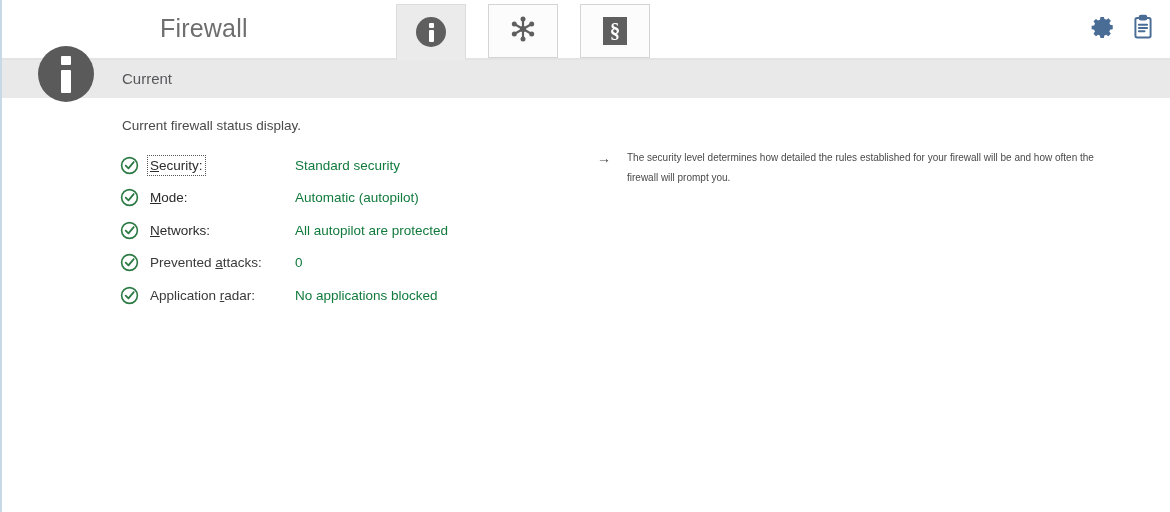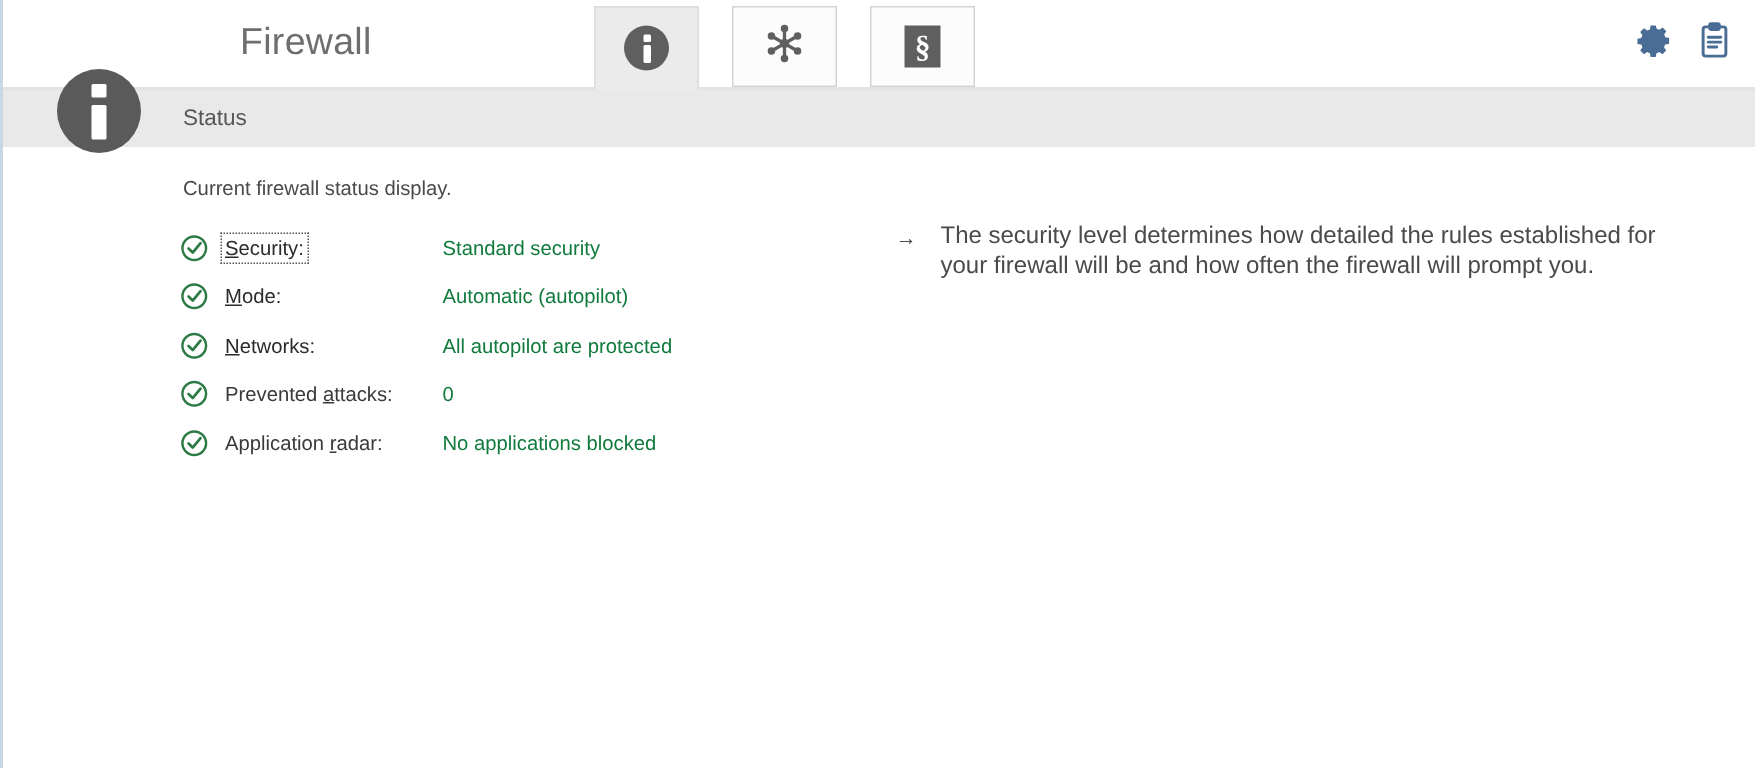--- a/index.html
+++ b/index.html
@@ -248,21 +248,21 @@
     display: flex;
     gap: 16px;
   }
   .hint-arrow {
     color: #4a4a4a;
     font-size: 14px;
     line-height: 20px;
     flex: 0 0 auto;
   }
   .hint-text {
-    font-size: 16px;
+    font-size: 10px;
     color: #4a4a4a;
     line-height: 20px;
   }
 </style>
 </head>
 <body>
 
 <div id="app">
 
   <div class="header">
@@ -319,21 +319,21 @@
           <line x1="8.2" y1="13" x2="15.8" y2="13" stroke-linecap="round"></line>
           <line x1="8.2" y1="16" x2="13.4" y2="16" stroke-linecap="round"></line>
         </svg>
       </span>
     </div>
 
     <div class="header-underline"></div>
   </div>
 
   <div class="statusbar"></div>
-  <div class="statusbar-label">Status</div>
+  <div class="statusbar-label">Current</div>
   <div class="badge-info"></div>
 
   <div class="content">
 
     <div class="intro">Current firewall status display.</div>
 
     <div class="status-list">
 
       <div class="status-row">
         <span class="check-cell">

